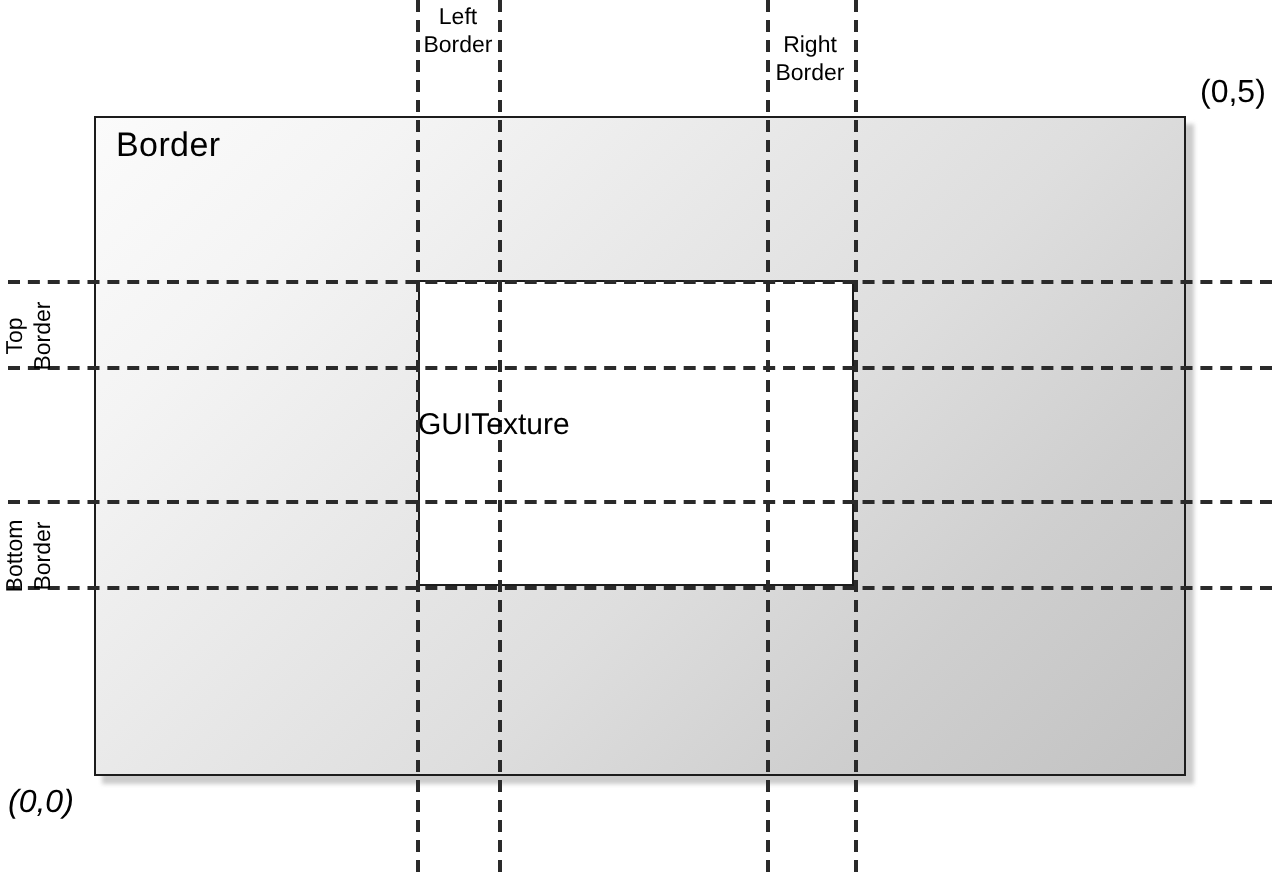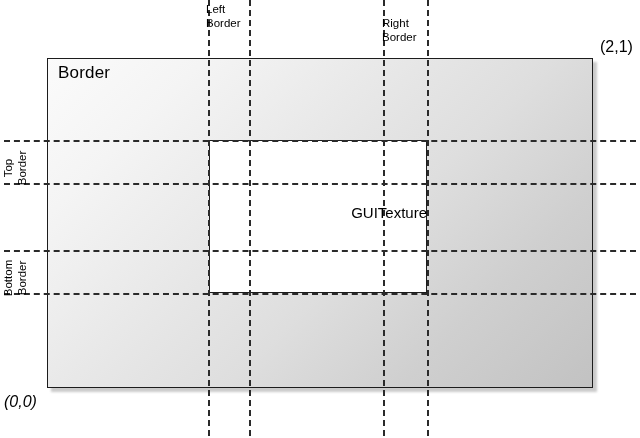--- a/index.html
+++ b/index.html
@@ -61,21 +61,21 @@
     height: 153px;
     box-sizing: border-box;
     border: 1.5px solid #1c1c1c;
     background: #ffffff;
   }
   #guitexture-label {
     position: absolute;
     left: 209px;
     top: 204px;
     width: 218px;
-    text-align: right;
+    text-align: left;
     font-size: 15px;
     color: #000;
     white-space: nowrap;
   }
 
   
   .vline {
     position: absolute;
     top: 0;
     width: 0;
@@ -86,21 +86,21 @@
     position: absolute;
     left: 4px;
     width: 632px;
     height: 0;
     border-top: 2px dashed #2a2a2a;
   }
 
   
   .top-label {
     position: absolute;
-    text-align: left;
+    text-align: center;
     font-size: 11.5px;
     line-height: 14px;
     color: #000;
     white-space: nowrap;
   }
   .side-label {
     position: absolute;
     font-size: 11.5px;
     line-height: 14px;
     color: #000;
@@ -150,16 +150,16 @@
 
   <div class="side-label" style="left:-7px; top:154px; width:44px;">
     <div>Top</div>
     <div>Border</div>
   </div>
   <div class="side-label" style="left:-7px; top:264px; width:44px;">
     <div>Bottom</div>
     <div>Border</div>
   </div>
 
-  <div class="corner-label" style="left:600px; top:38px;">(2,1)</div>
+  <div class="corner-label" style="left:600px; top:38px;">(0,5)</div>
   <div class="corner-label" style="left:4px; top:393px;font-style:italic;">(0,0)</div>
 
 </div>
 
 </body></html>

